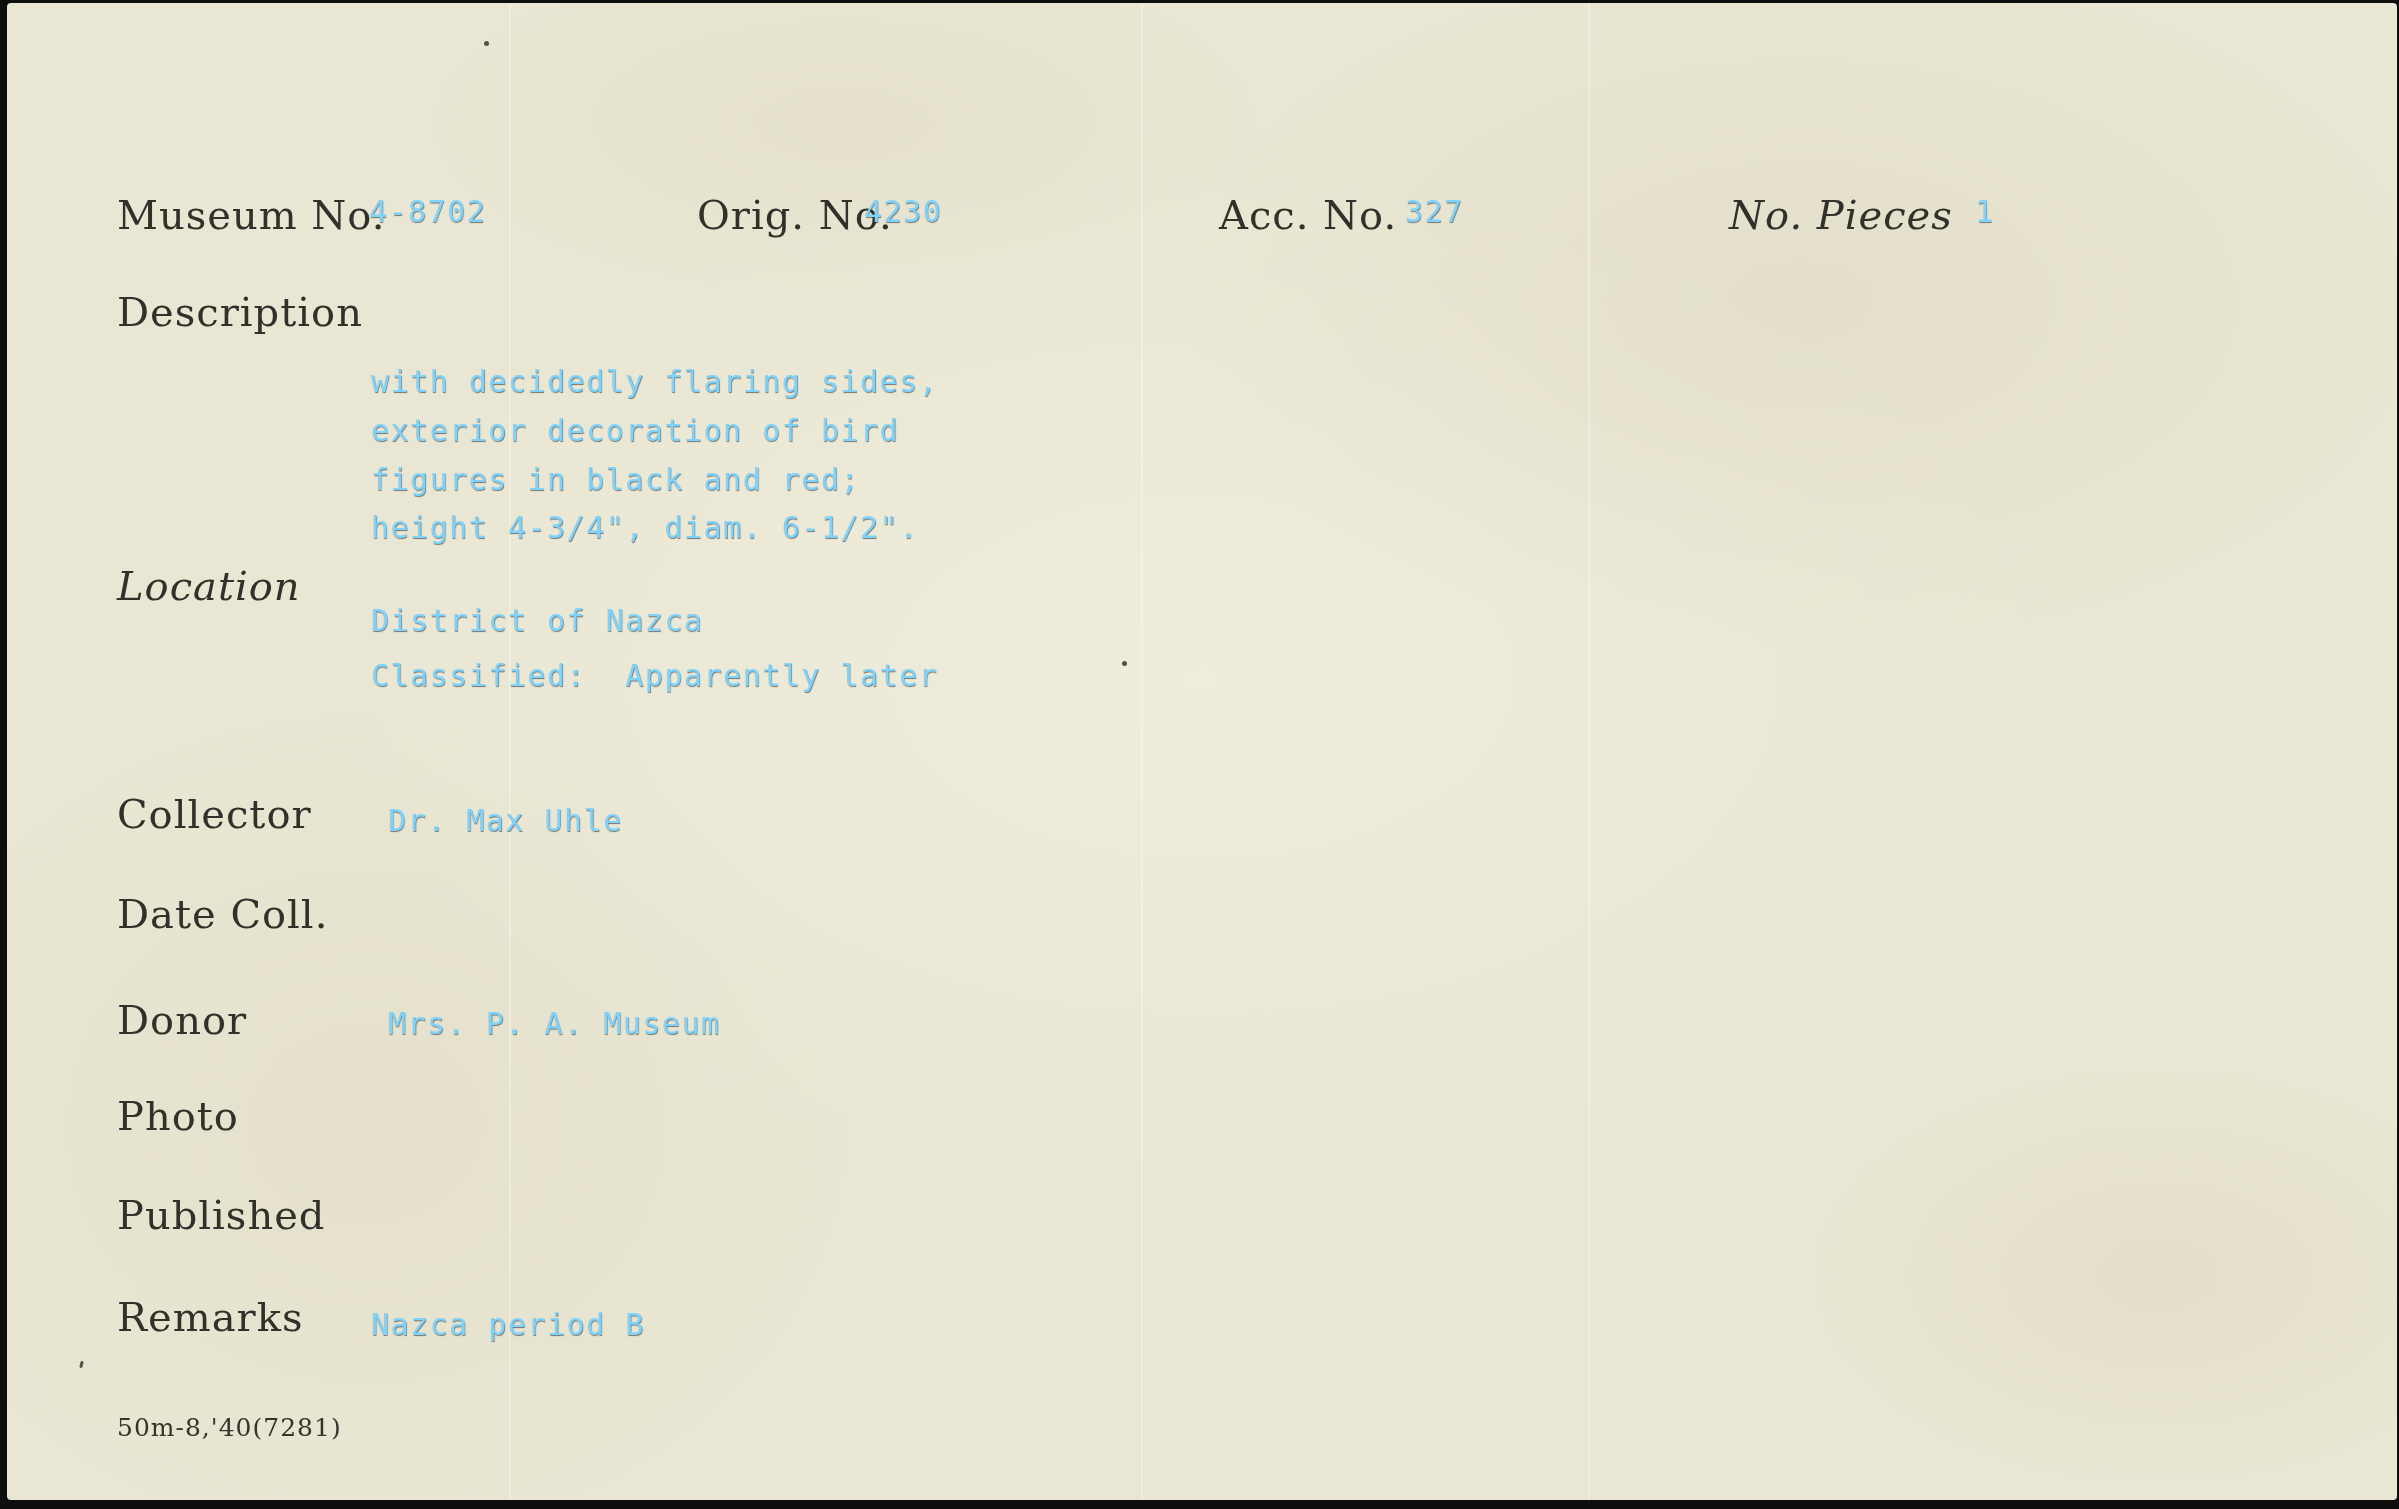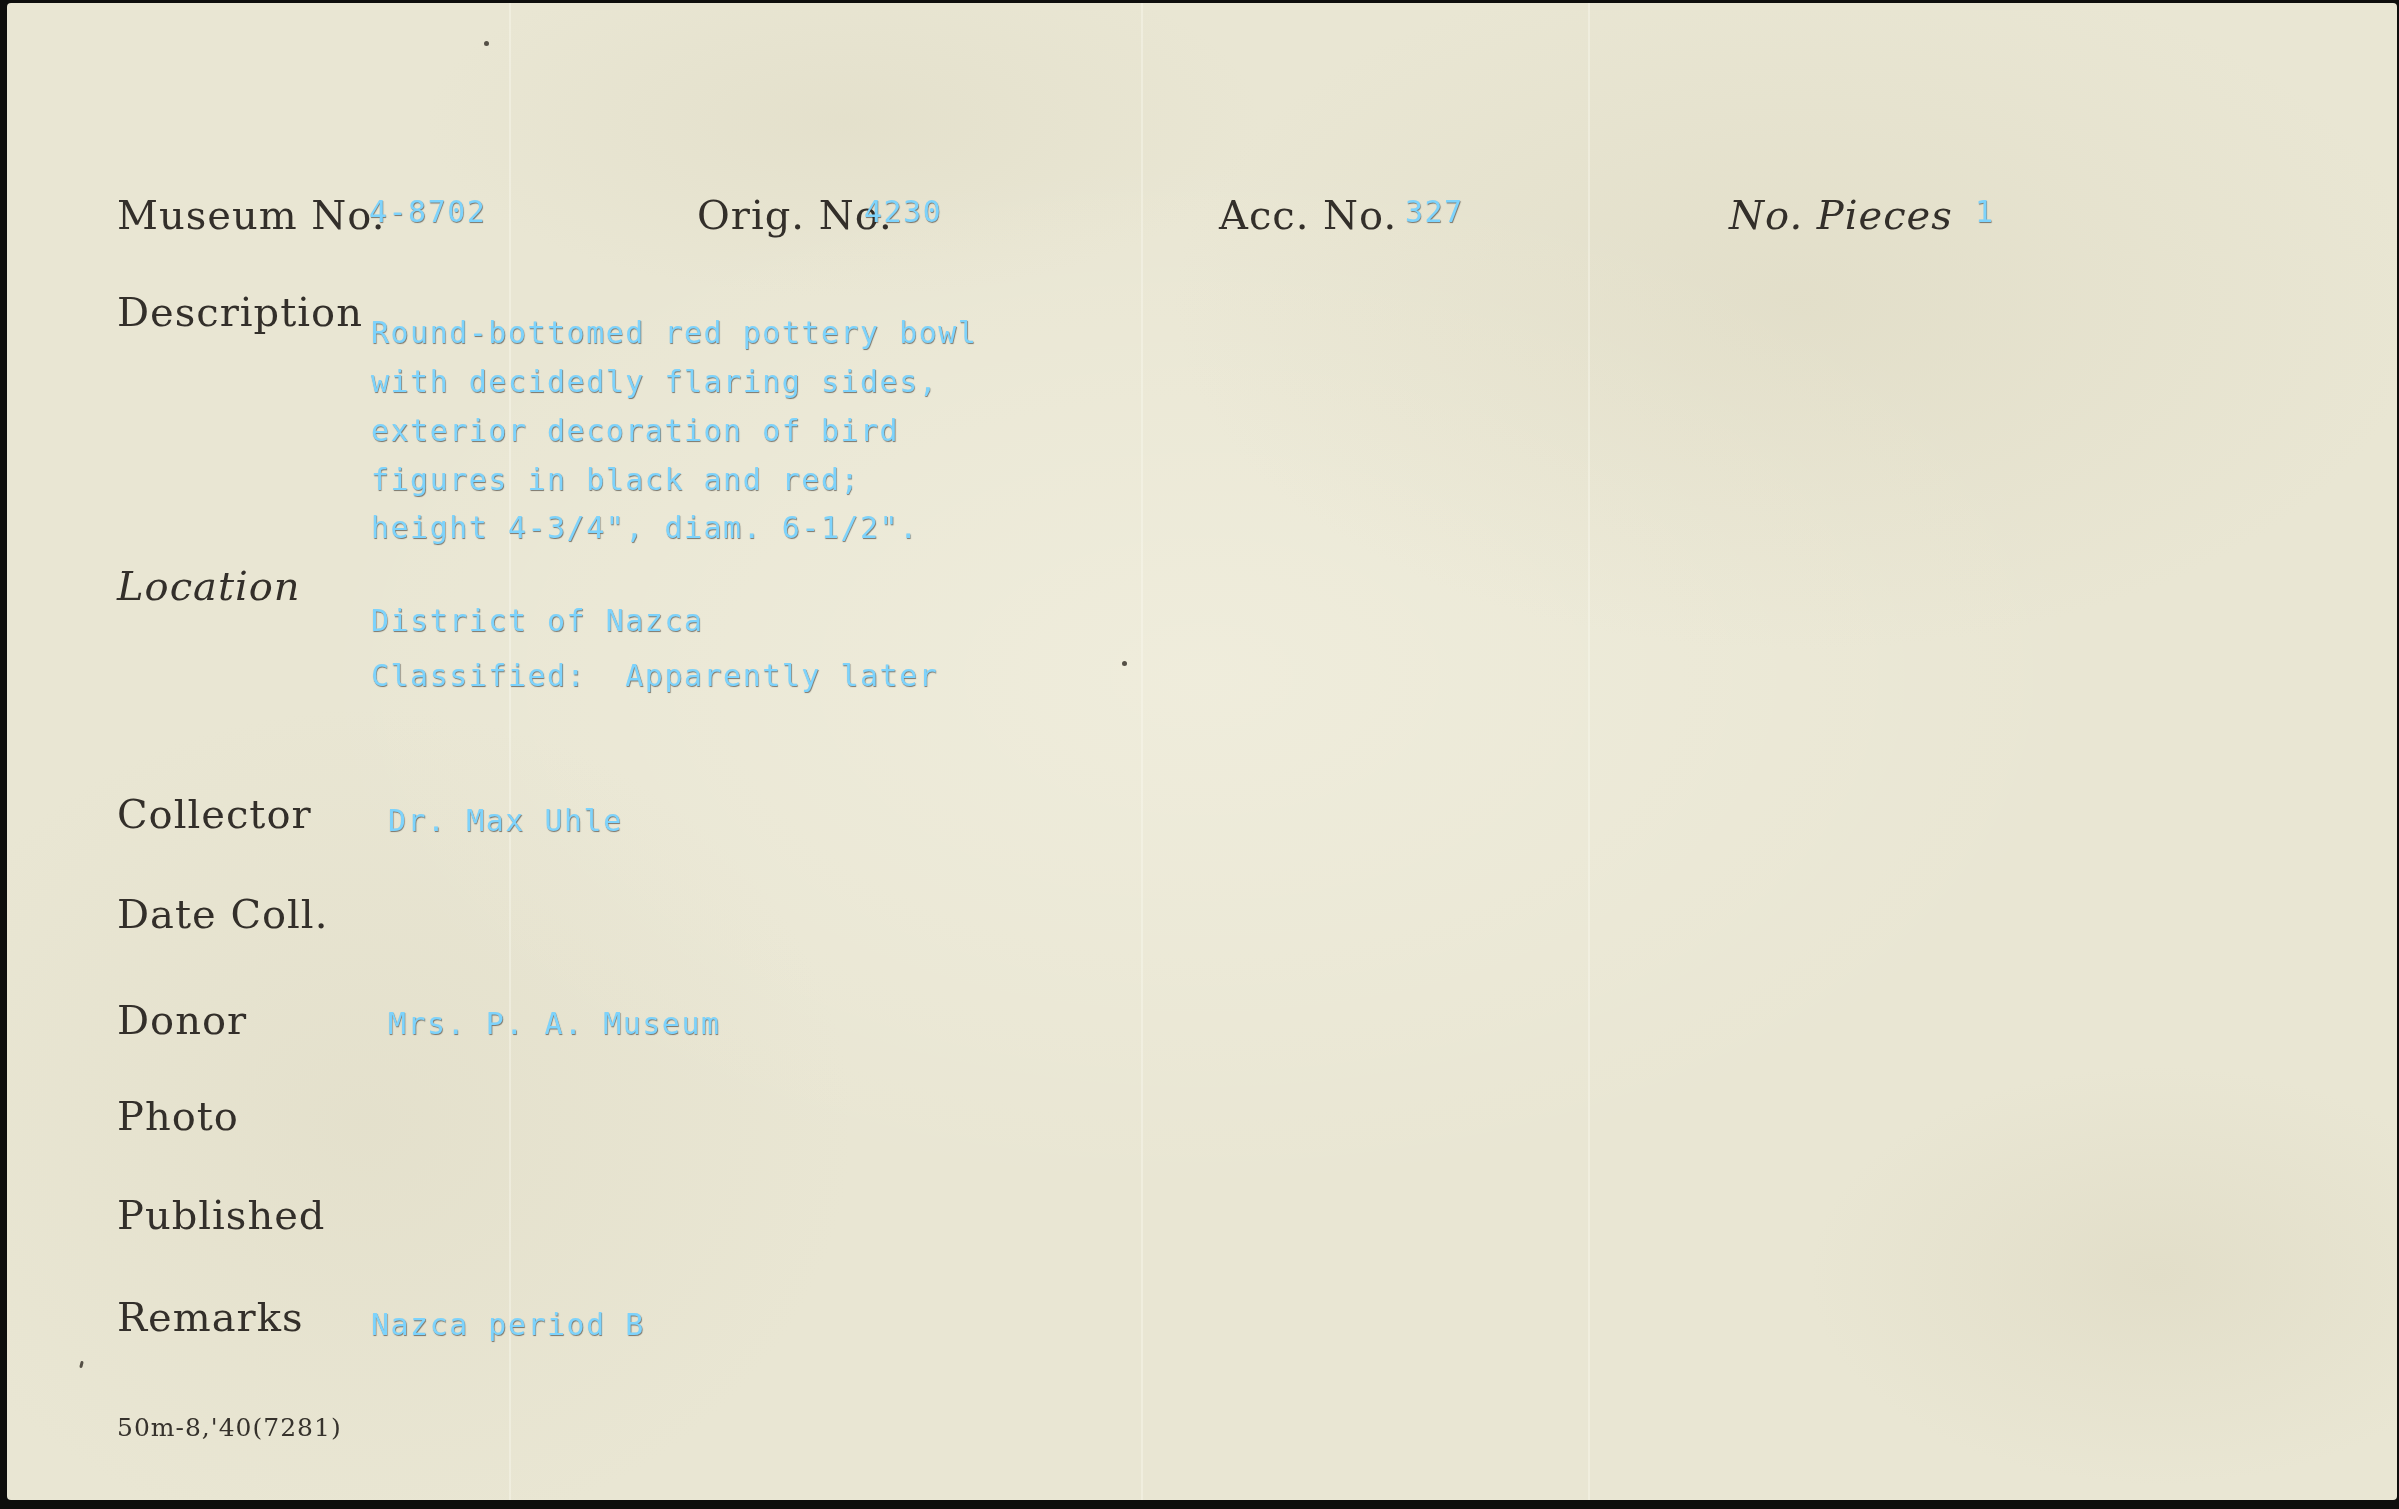--- a/index.html
+++ b/index.html
@@ -104,21 +104,20 @@
   <span class="lbl orig-lbl">Orig. No.</span>
   <span class="typed orig-val">4230</span>
 
   <span class="lbl acc-lbl">Acc. No.</span>
   <span class="typed acc-val">327</span>
 
   <span class="lbl pieces-lbl">No. Pieces</span>
   <span class="typed pieces-val">1</span>
 
   <span class="lbl desc-lbl">Description</span>
-  <span class="typed desc-l0">Round-bottomed red pottery bowl</span>
   <span class="typed desc-l1">with decidedly flaring sides,</span>
   <span class="typed desc-l2">exterior decoration of bird</span>
   <span class="typed desc-l3">figures in black and red;</span>
   <span class="typed desc-l4">height 4-3/4", diam. 6-1/2".</span>
 
   <span class="lbl loc-lbl">Location</span>
   <span class="typed loc-l0">District of Nazca</span>
   <span class="typed loc-l1">Classified:  Apparently later</span>
 
   <span class="lbl coll-lbl">Collector</span>

